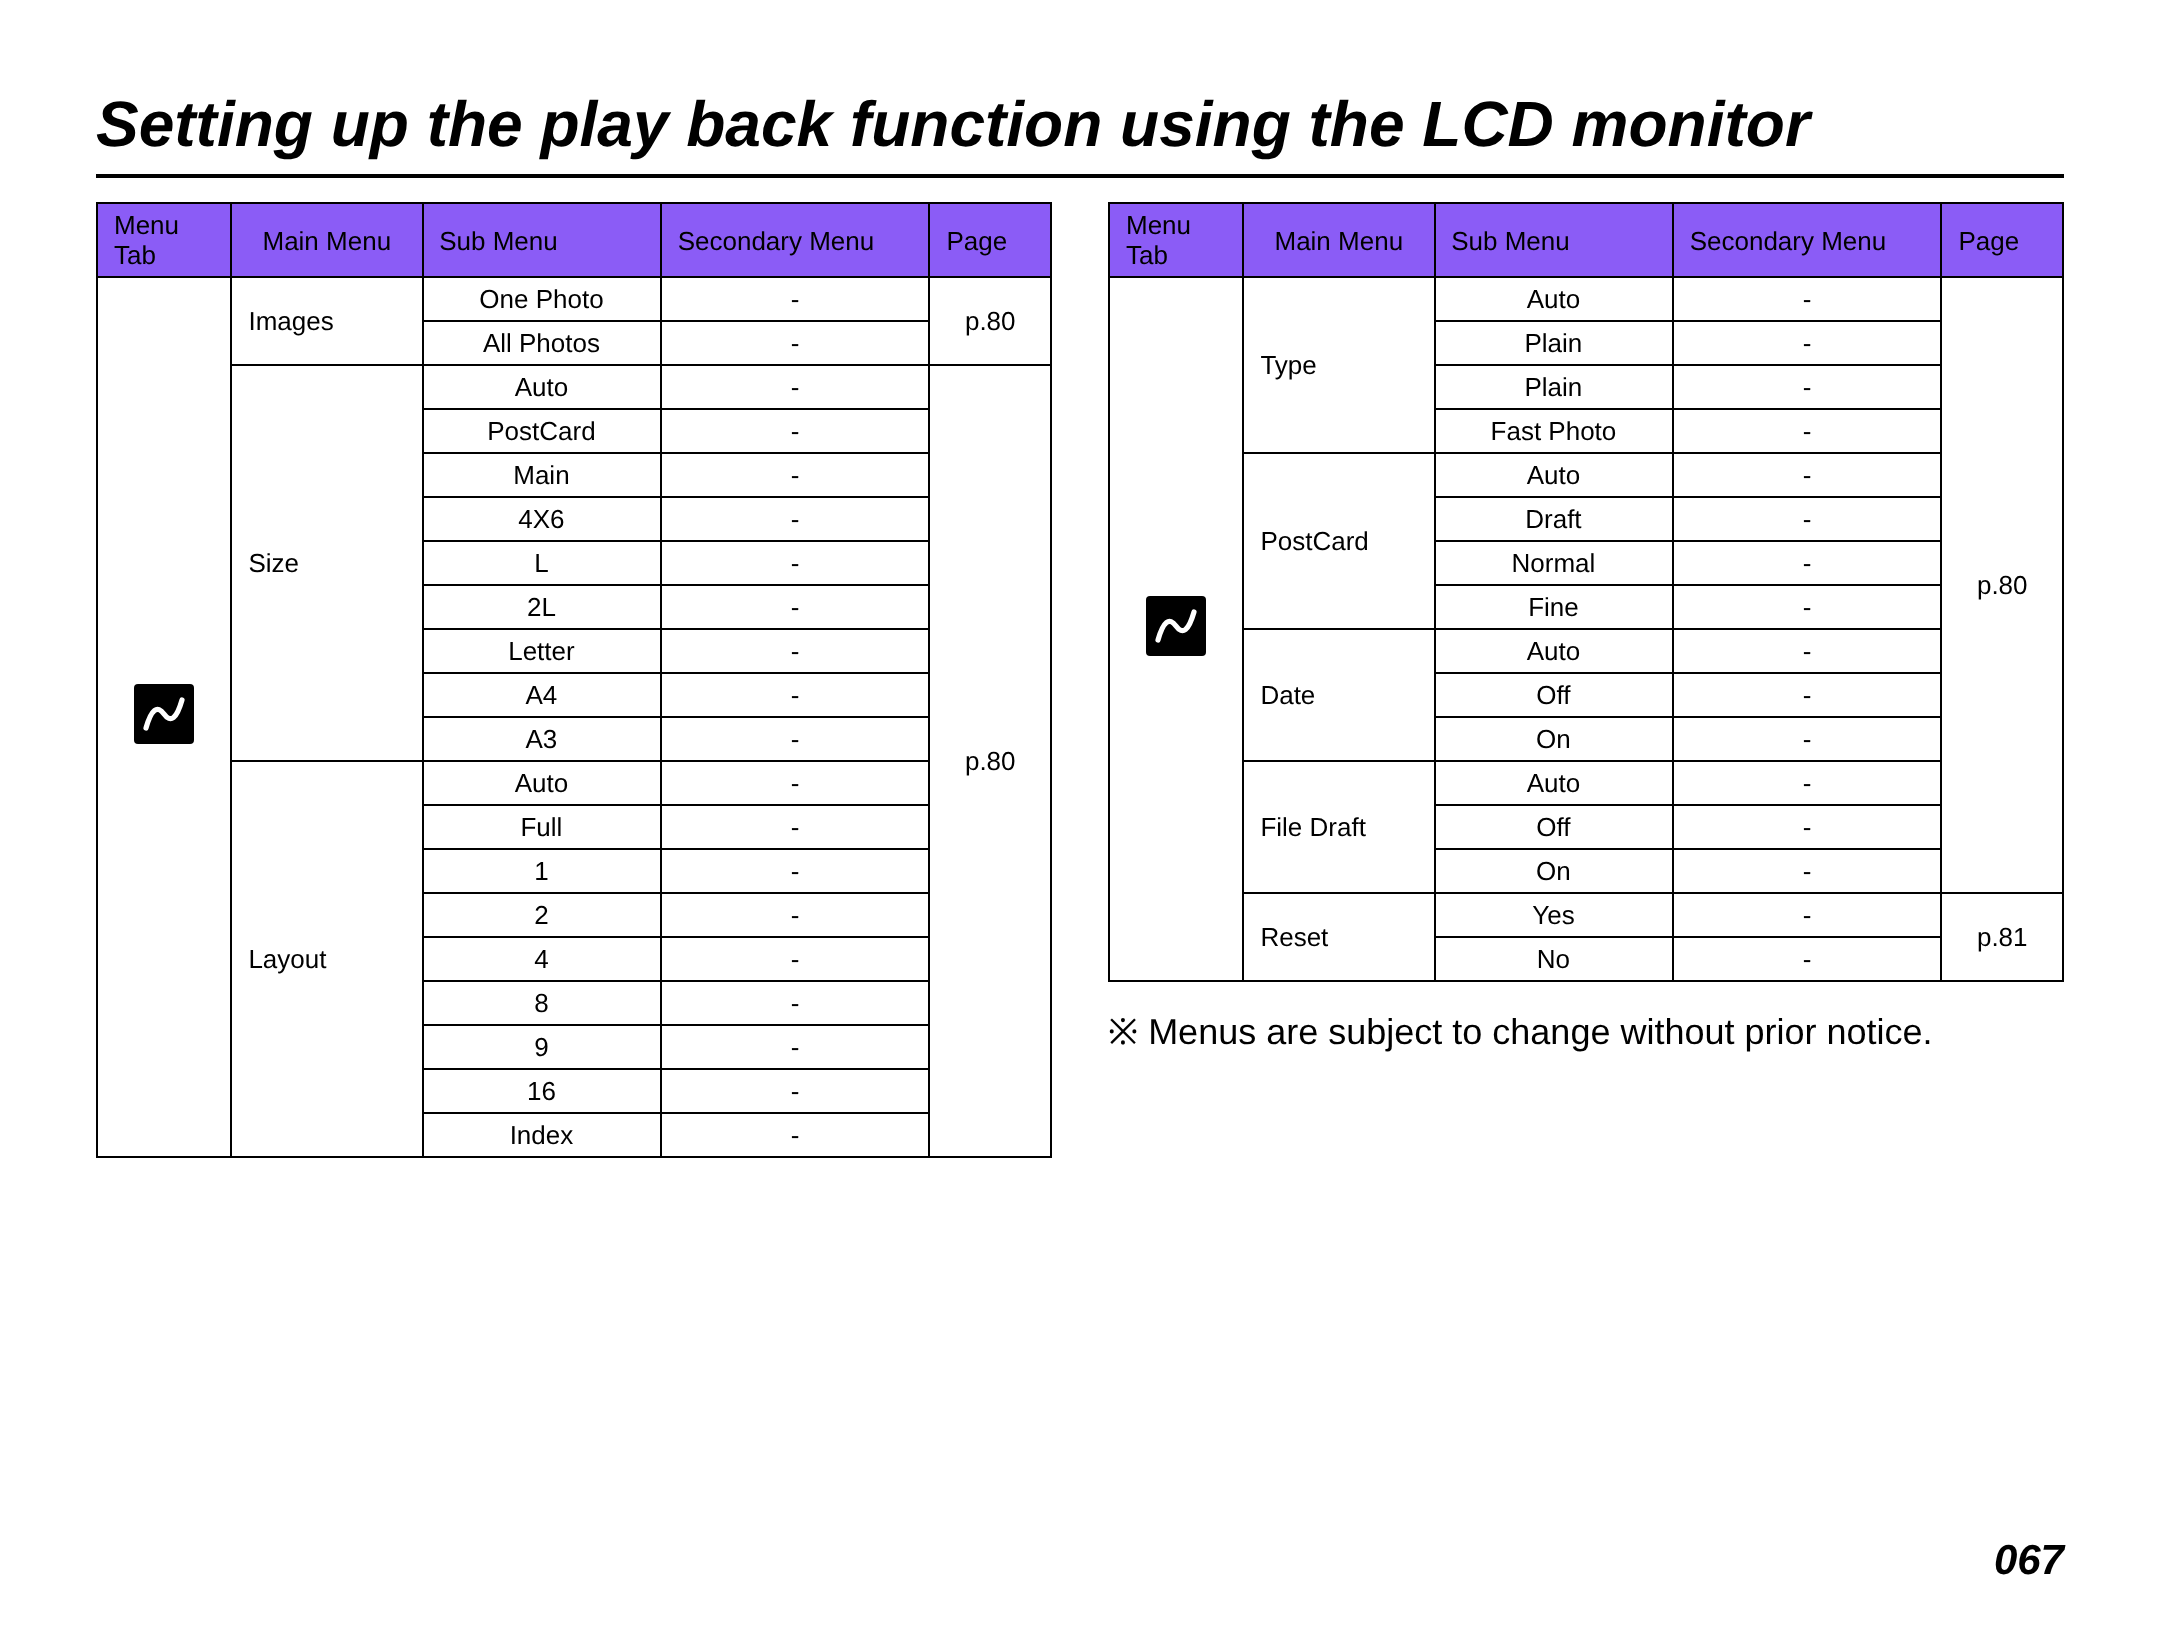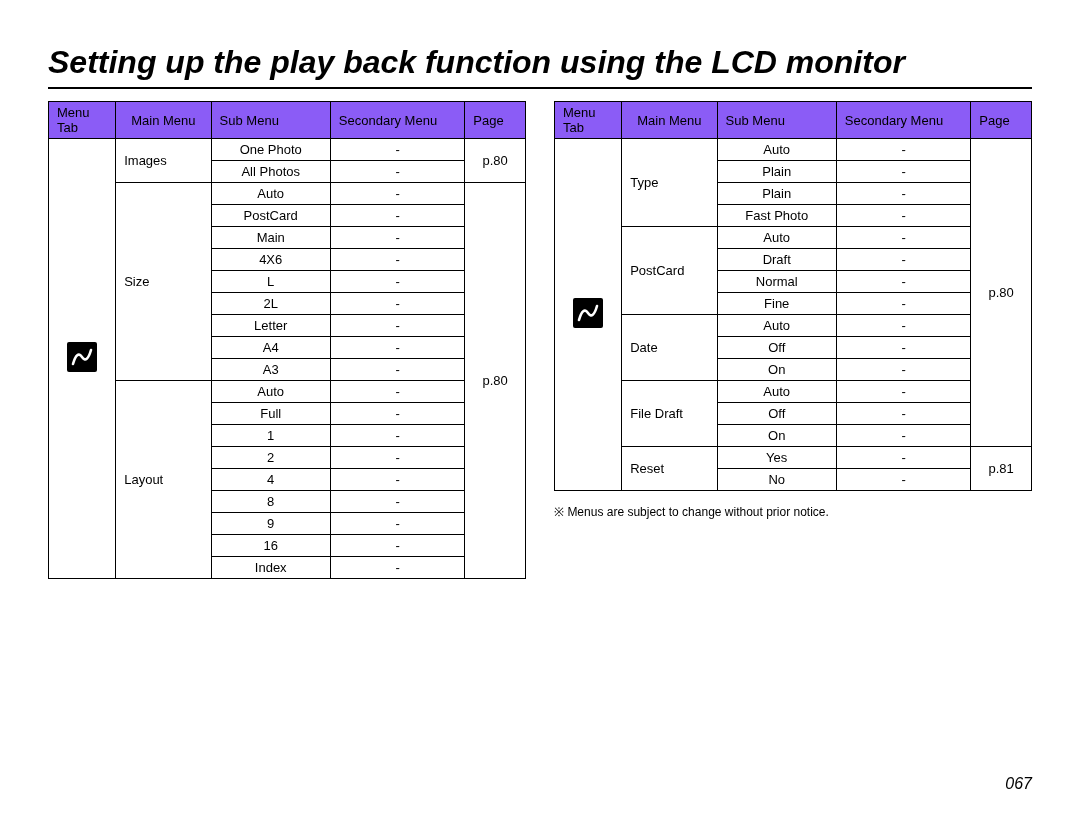--- a/index.html
+++ b/index.html
@@ -58,30 +58,30 @@
   .pb-icon {
     width: 30px;
     height: 30px;
     background: #000;
     display: inline-block;
     position: relative;
     border-radius: 2px;
   }
   .pb-icon svg { width: 30px; height: 30px; display:block; }
   .footnote {
-    font-size: 12px;
+    font-size: 18px;
     margin-top: 12px;
   }
   .page-num {
     position: absolute;
     right: 48px;
     bottom: 22px;
-    font-weight: normal;
+    font-weight: bold;
     font-style: italic;
-    font-size: 16px;
+    font-size: 21px;
     text-align: center;
   }
   .col1 { width: 62px; }
   .col2 { width: 88px; text-align: center; }
   .col3 { width: 110px; }
   .col4 { width: 124px; }
   .col5 { width: 56px; }
 </style>
 </head>
 <body>

